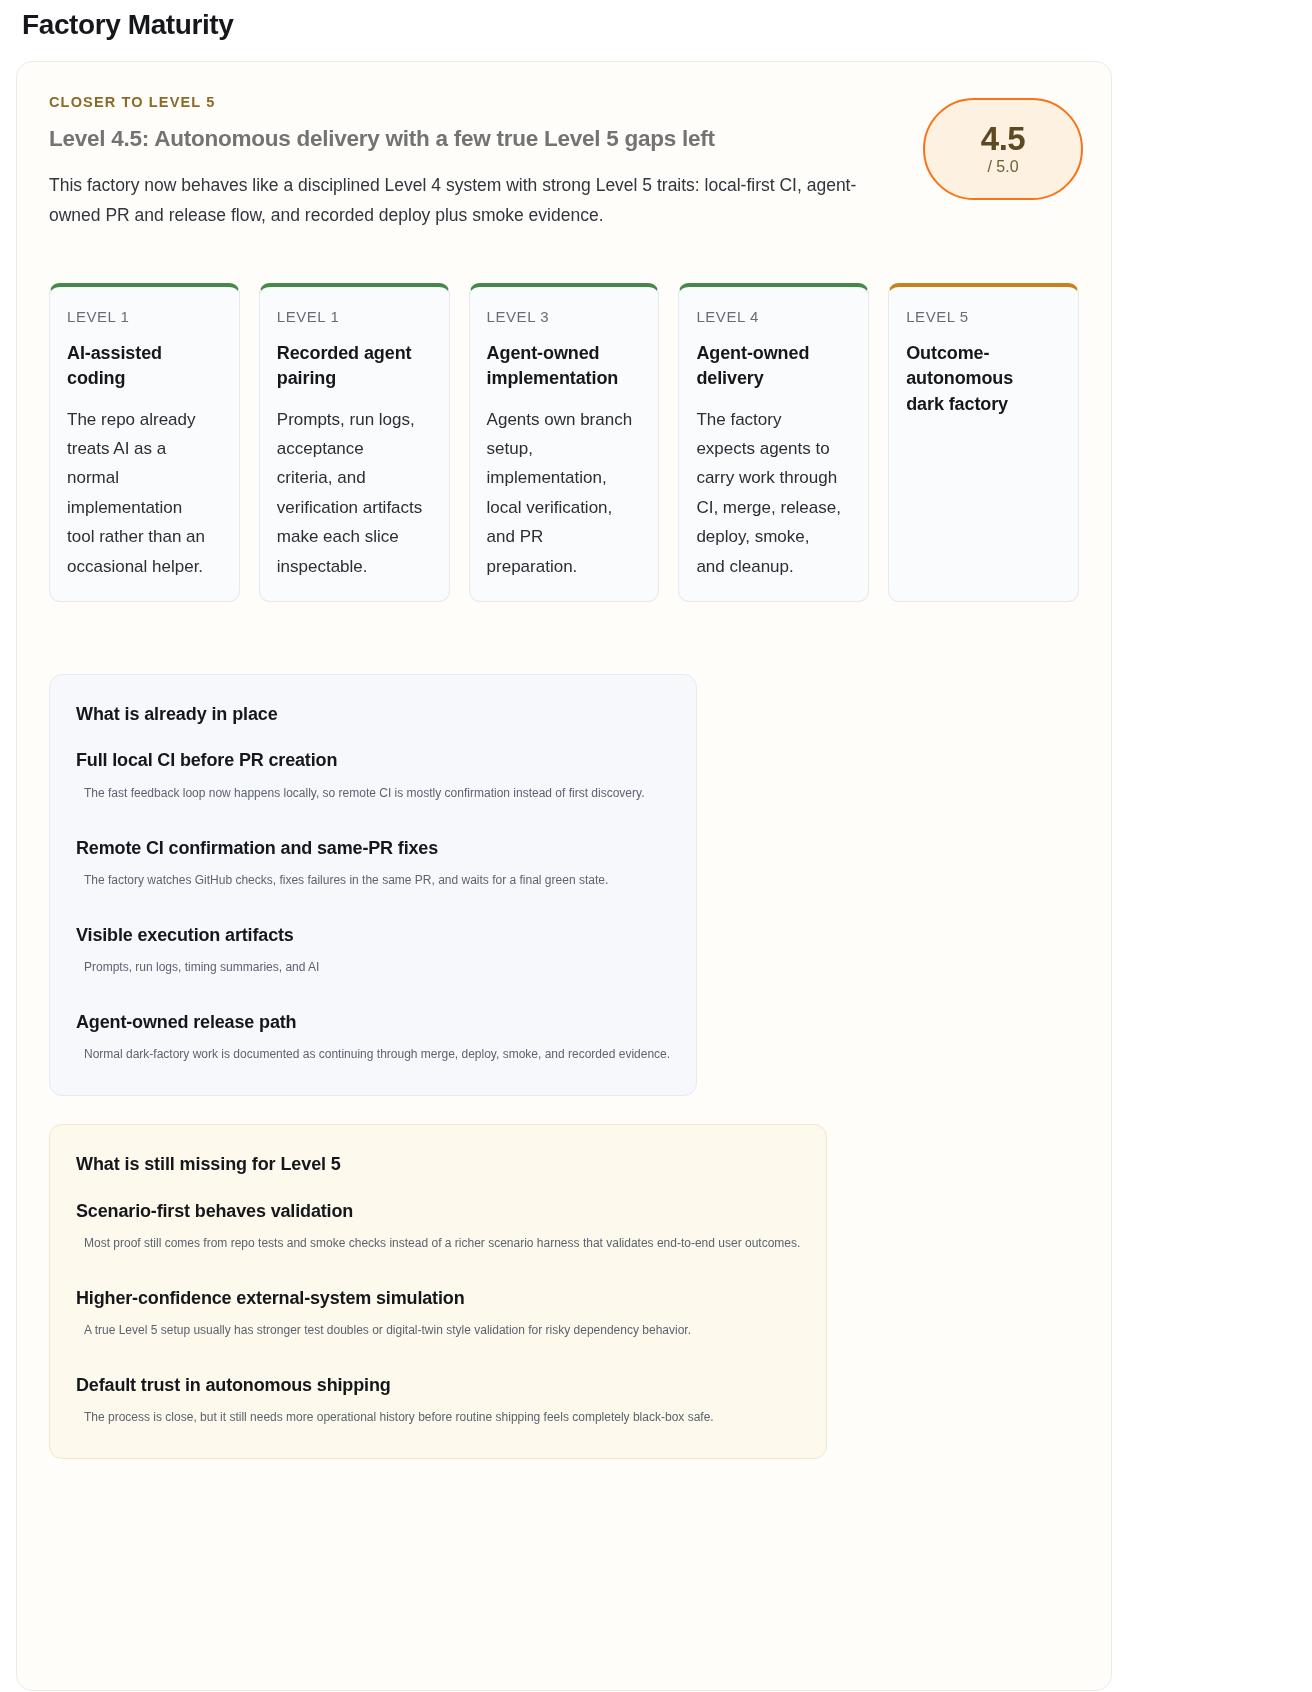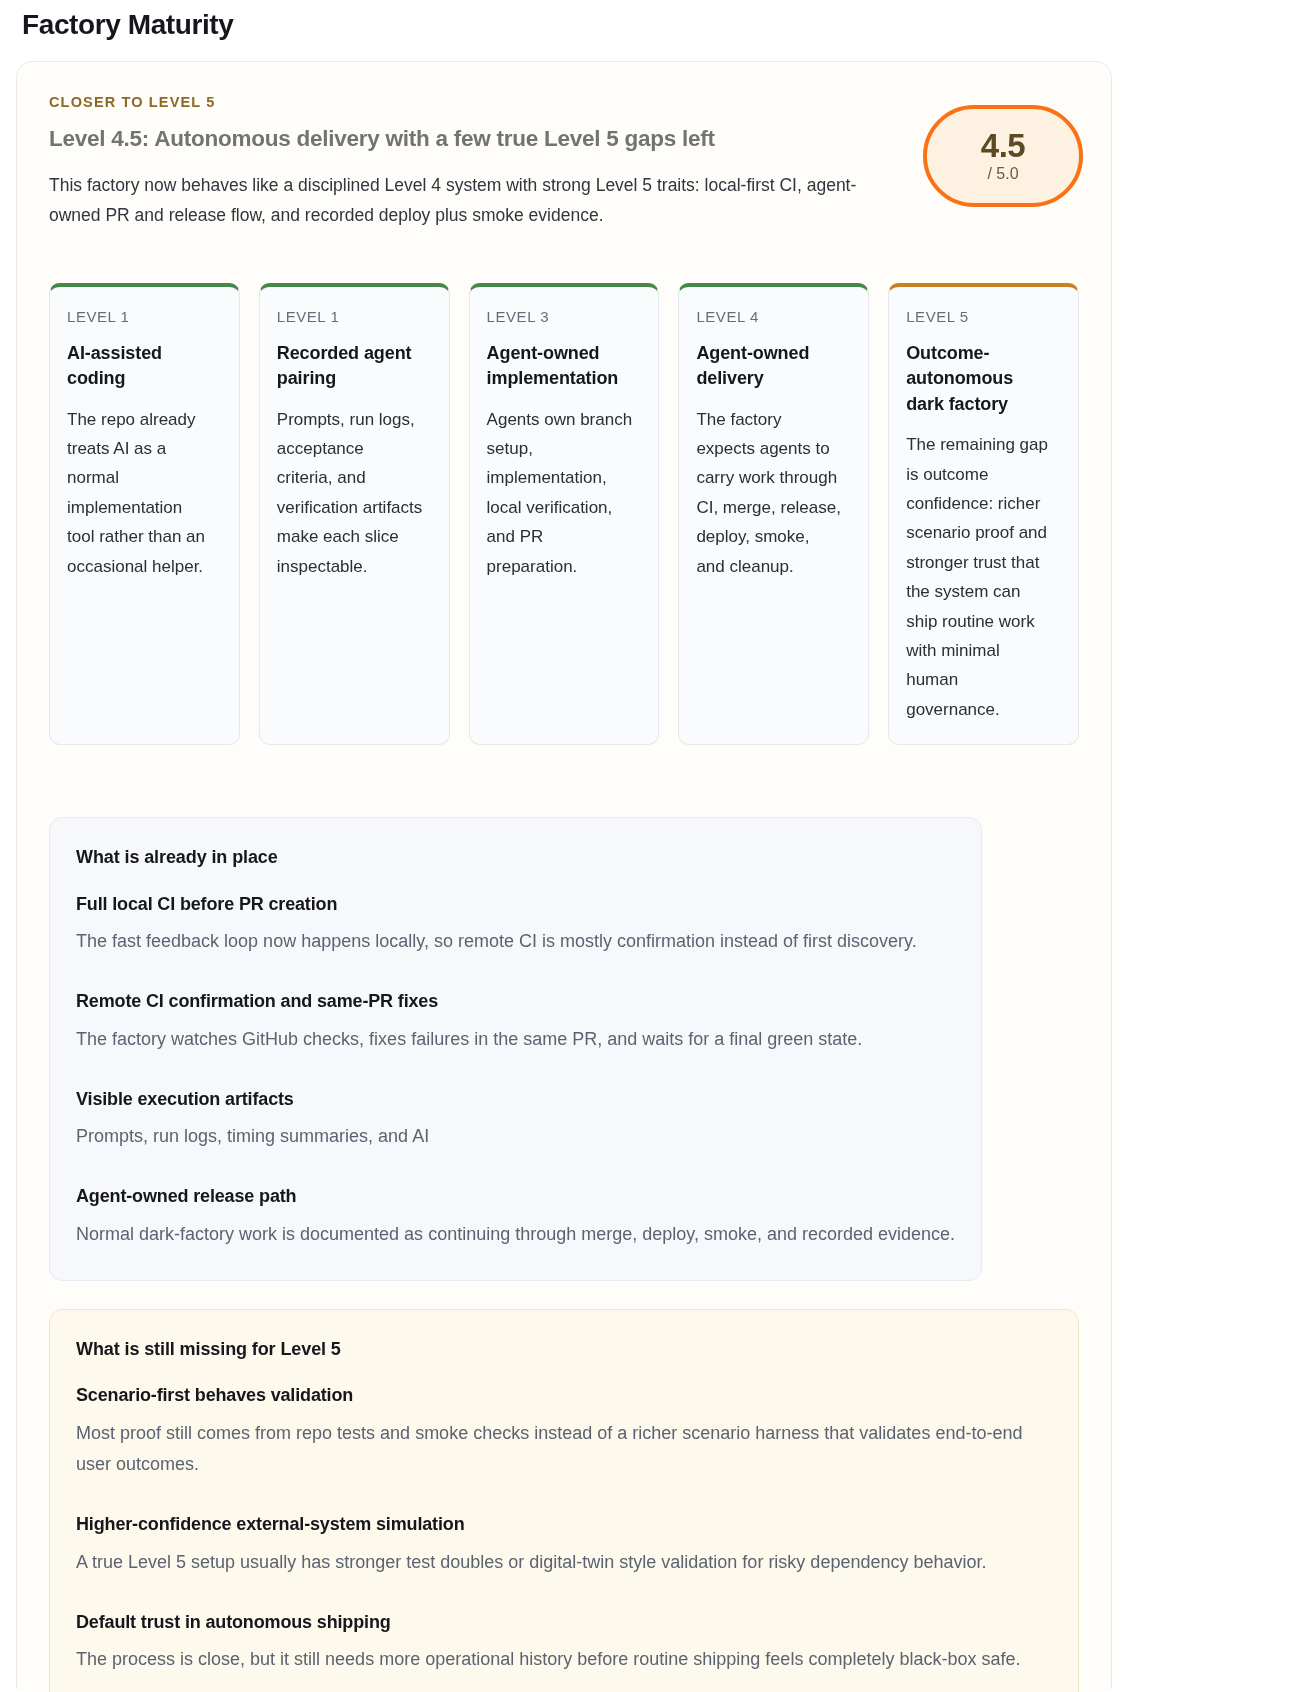--- a/index.html
+++ b/index.html
@@ -76,27 +76,27 @@
     margin-top: 16px;
     font-size: 17.5px;
     line-height: 1.74;
     color: #32353c;
     max-width: 945px;
   }
 
   
   .score-badge {
     position: absolute;
-    top: 11px;
+    top: 4px;
     right: -4px;
     width: 160px;
     height: 102px;
     border-radius: 52px;
     background: #fdf2e2;
-    border: 4px solid #f97316;
+    border: 2px solid #f97316;
     display: flex;
     flex-direction: column;
     align-items: center;
     justify-content: center;
     gap: 1px;
   }
 
   .score-value {
     font-size: 33px;
     font-weight: 700;
@@ -197,23 +197,24 @@
   .item-title {
     font-size: 18px;
     font-weight: 700;
     color: #15171c;
     line-height: 1.35;
     letter-spacing: -0.15px;
   }
 
   .item-body {
     margin-top: 10px;
-    font-size: 18px;
+    font-size: 12px;
     line-height: 1.74;
     color: #5c6370;
+    margin-left: 8px;
   }
 </style>
 </head>
 <body>
 
 <div class="page">
 
   <h1 class="page-title">Factory Maturity</h1>
 
   <section class="maturity-card">
@@ -251,21 +252,20 @@
 
       <div class="level-card">
         <div class="level-kicker">LEVEL 4</div>
         <div class="level-name">Agent-owned delivery</div>
         <div class="level-desc">The factory expects agents to carry work through CI, merge, release, deploy, smoke, and cleanup.</div>
       </div>
 
       <div class="level-card accent-amber">
         <div class="level-kicker">LEVEL 5</div>
         <div class="level-name">Outcome-autonomous dark factory</div>
-        <div class="level-desc">The remaining gap is outcome confidence: richer scenario proof and stronger trust that the system can ship routine work with minimal human governance.</div>
       </div>
 
     </div>
 
     <div class="panels-row">
 
       <div class="panel panel-in-place">
         <div class="panel-title">What is already in place</div>
         <div class="panel-items">
 

